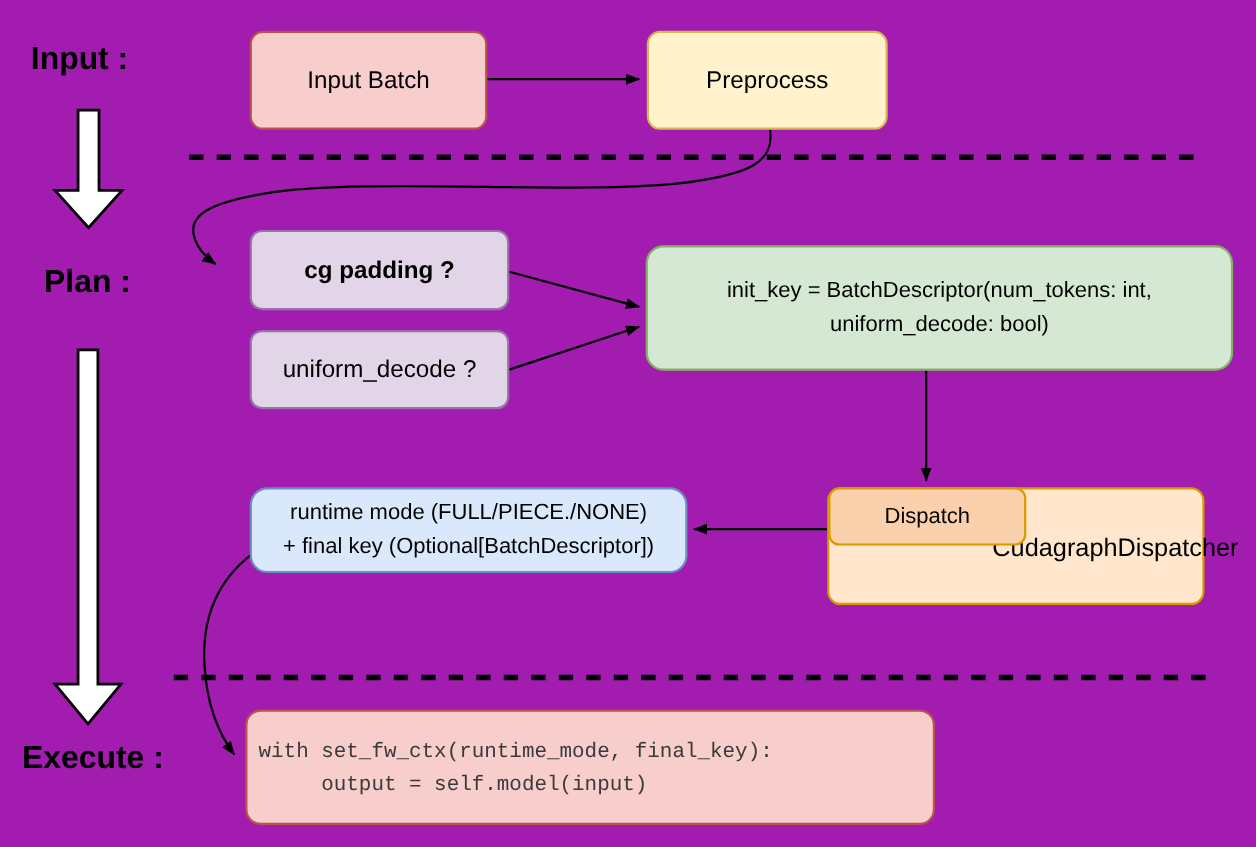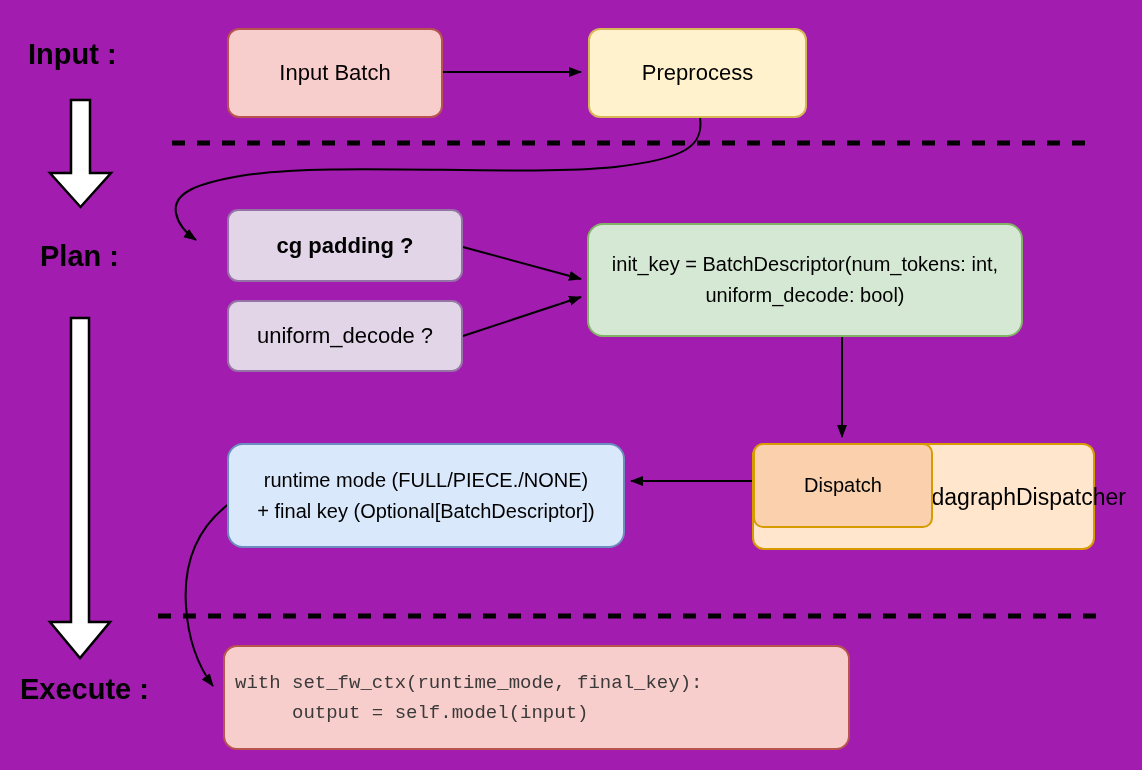--- a/index.html
+++ b/index.html
@@ -20,24 +20,24 @@
   .stage-label{
     position:absolute;z-index:2;
     font-weight:bold;font-size:29px;color:#000;letter-spacing:0px;
     white-space:nowrap;
   }
   .node .line{display:block;white-space:nowrap;}
   #node-input-batch{left:227px;top:28px;width:216px;height:90px;border-radius:12px;font-size:22px;}
   #node-preprocess{left:588px;top:28px;width:219px;height:90px;border-radius:12px;font-size:22px;}
   #node-cg-padding{left:227px;top:209px;width:236px;height:73px;border-radius:11px;font-size:22px;}
   #node-uniform-decode{left:227px;top:300px;width:236px;height:72px;border-radius:11px;font-size:22px;}
-  #node-init-key{left:587px;top:223px;width:436px;height:114px;border-radius:16px;font-size:20px;line-height:31px;}
-  #node-runtime-mode{left:227px;top:443px;width:398px;height:105px;border-radius:16px;font-size:20px;line-height:31px;text-align:center;}
+  #node-init-key{left:587px;top:223px;width:534px;height:114px;border-radius:16px;font-size:20px;line-height:31px;}
+  #node-runtime-mode{left:227px;top:443px;width:398px;height:78px;border-radius:16px;font-size:20px;line-height:31px;text-align:center;}
   #node-cudagraph-outer{left:752px;top:443px;width:343px;height:107px;border-radius:12px;}
-  #node-dispatch{left:753px;top:443px;width:180px;height:85px;border-radius:10px;font-size:20px;z-index:3;}
+  #node-dispatch{left:753px;top:443px;width:180px;height:53px;border-radius:10px;font-size:20px;z-index:3;}
   #cudagraph-label{
     position:absolute;left:933px;top:443px;width:162px;height:107px;z-index:3;
     display:flex;align-items:center;justify-content:center;
     font-size:23px;line-height:30px;color:#000;text-align:center;background:transparent;border:none;
   }
   #node-execute-code{
     left:223px;top:645px;width:627px;height:105px;border-radius:14px;
     align-items:flex-start;justify-content:center;
     font-family:"Liberation Mono","DejaVu Sans Mono",monospace;
     font-size:19px;line-height:30px;text-align:left;padding-left:10px;

